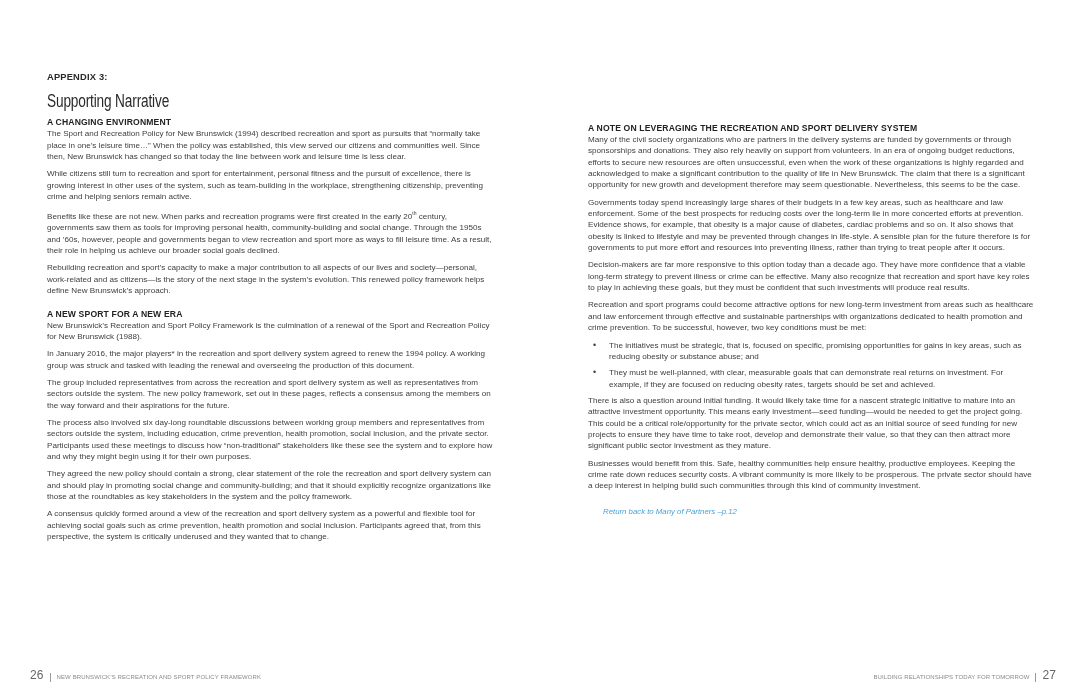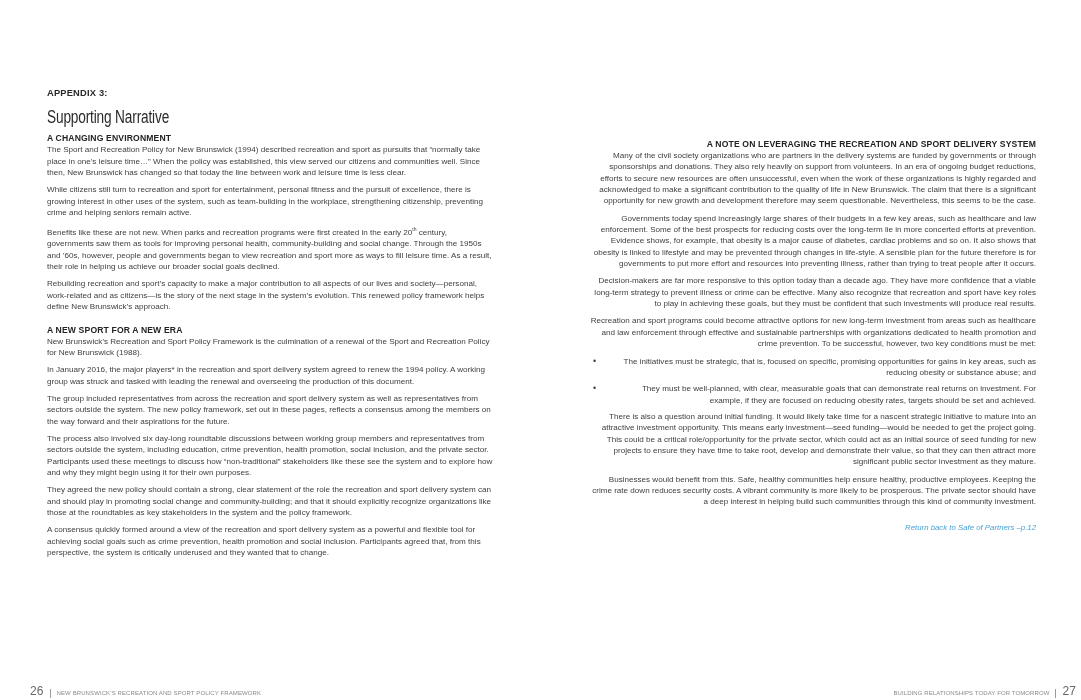--- a/index.html
+++ b/index.html
@@ -1,20 +1,20 @@
 <!DOCTYPE html>
 <html><head>
 <meta charset="utf-8">
 <style>
   html, body { margin: 0; padding: 0; background: #ffffff; }
   body { width: 1081px; height: 700px; position: relative; overflow: hidden;
          font-family: "Liberation Sans", sans-serif; color: #3b3b3b; }
-  .page { position: absolute; top: 16px; height: 557px; padding-left: 20px; }
+  .page { position: absolute; top: 0; height: 557px; }
   .left { left: 0; width: 540px; }
-  .right { left: 540px; width: 541px; text-align: right; }
+  .right { left: 540px; width: 541px; }
   .col { position: absolute; font-size: 8.1px; line-height: 11.35px; color: #404040; }
   .left .col { left: 47px; top: 72px; width: 446px; }
   .right .col { left: 48px; top: 123px; width: 448px; }
   .appendix { font-weight: bold; font-size: 9.3px; letter-spacing: 0.2px; color: #2a2a2a; margin: 0 0 8px 0; }
   .title { font-family: "Liberation Sans", sans-serif; font-size: 17.5px; color: #2a2a2a;
            transform: scaleX(0.78); transform-origin: left; white-space: nowrap; margin: 0 0 6px 0; line-height: 20px; letter-spacing: -0.2px; }
   .h { font-weight: bold; font-size: 8.6px; color: #222; letter-spacing: 0.15px; margin: 0; line-height: 11px; }
   p { margin: 0 0 6px 0; }
   ul { margin: 0 0 5px 0; padding: 0; list-style: none; }
   li { position: relative; padding-left: 21px; margin: 0 0 5px 0; }
@@ -72,19 +72,19 @@
         <span class="bullet">•</span>
         <span>The initiatives must be strategic, that is, focused on specific, promising opportunities for gains in key areas, such as reducing obesity or substance abuse; and</span>
       </li>
       <li>
         <span class="bullet">•</span>
         <span>They must be well-planned, with clear, measurable goals that can demonstrate real returns on investment. For example, if they are focused on reducing obesity rates, targets should be set and achieved.</span>
       </li>
     </ul>
     <p>There is also a question around initial funding. It would likely take time for a nascent strategic initiative to mature into an attractive investment opportunity. This means early investment—seed funding—would be needed to get the project going. This could be a critical role/opportunity for the private sector, which could act as an initial source of seed funding for new projects to ensure they have time to take root, develop and demonstrate their value, so that they can then attract more significant public sector investment as they mature.</p>
     <p>Businesses would benefit from this. Safe, healthy communities help ensure healthy, productive employees. Keeping the crime rate down reduces security costs. A vibrant community is more likely to be prosperous. The private sector should have a deep interest in helping build such communities through this kind of community investment.</p>
-    <a class="link">Return back to Safe of Partners –p.12</a>
+    <a class="link">Return back to Many of Partners –p.12</a>
   </div>
 
   <div class="footer">
     <span>BUILDING RELATIONSHIPS TODAY FOR TOMORROW</span><span class="sep"></span><span class="num">27</span>
   </div>
 </div>
 
 </body></html>

